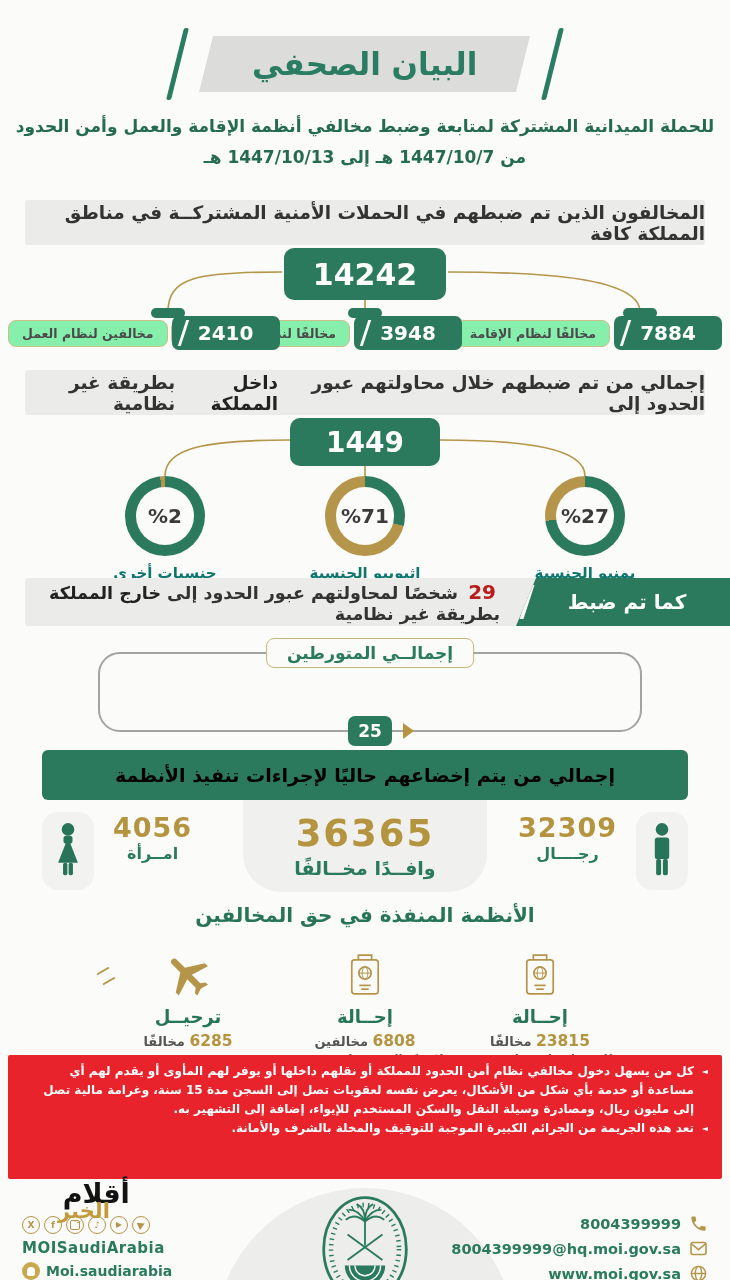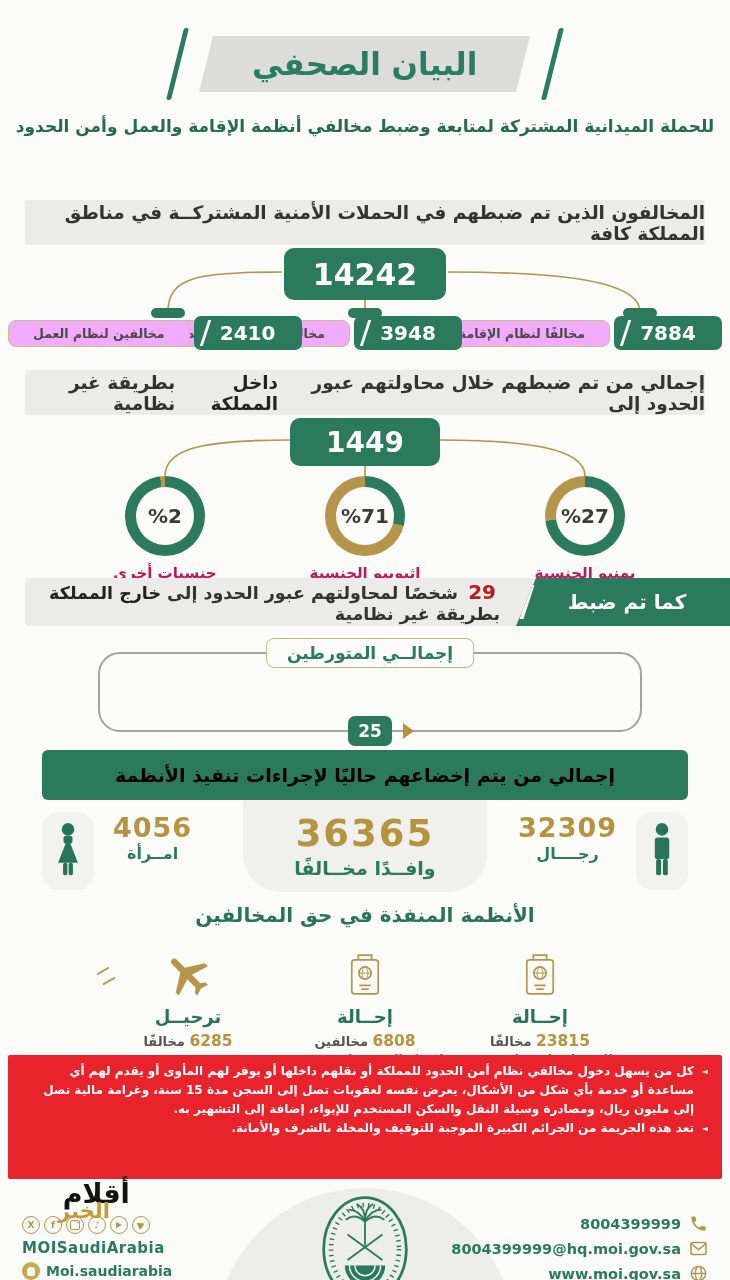--- a/index.html
+++ b/index.html
@@ -27,30 +27,30 @@
 
   svg.connect{position:absolute;left:0;pointer-events:none;}
   .pill{position:absolute;width:34px;height:10px;border-radius:5px;background:#2b7a5e;}
 
   
   .stat-row{position:absolute;top:316px;left:0;right:0;height:38px;}
   .stat-item{position:absolute;display:flex;align-items:center;gap:4px;}
   .num-box{position:relative;background:#2b7a5e;color:#fff;font-weight:800;font-size:20px;
            min-width:108px;height:34px;border-radius:7px;display:flex;align-items:center;justify-content:center;}
   .num-box .cut{position:absolute;left:10px;top:4px;width:3px;height:26px;background:#fbfbf9;transform:skewX(-18deg);}
-  .lbl-box{background:#f0abfc;border:1px solid #cdbd8a;border-radius:8px;padding:5px 24px;
+  .lbl-box{background:#86efac;border:1px solid #cdbd8a;border-radius:8px;padding:5px 13px;
            font-size:12.5px;color:#4a4a4a;font-weight:700;white-space:nowrap;}
 
   
   .donut-col{position:absolute;top:476px;width:150px;text-align:center;}
   .donut{position:relative;width:80px;height:80px;margin:0 auto;}
   .ring{position:absolute;inset:0;border-radius:50%;transform:scaleX(-1);}
   .hole{position:absolute;inset:11px;border-radius:50%;background:#fbfbf9;display:flex;align-items:center;justify-content:center;}
   .pct{font-size:20px;font-weight:900;color:#3b3b3b;}
-  .donut-lbl{margin-top:8px;color:#be185d;font-weight:800;font-size:15px;}
+  .donut-lbl{margin-top:8px;color:#0f766e;font-weight:800;font-size:15px;}
 
   
   .band3{left:25px;right:0;justify-content:flex-start;gap:16px;padding-left:10px;}
   .badge-skew{position:relative;height:48px;min-width:178px;background:#2b7a5e;color:#fff;font-weight:800;font-size:20px;
               display:flex;align-items:center;justify-content:center;
               clip-path:polygon(20px 0,100% 0,100% 100%,0 100%);padding:0 14px 0 22px;}
   .badge-skew .wslash{position:absolute;left:9px;top:7px;width:4px;height:34px;background:#fbfbf9;transform:skewX(-18deg);}
   .line3{font-size:17.5px;color:#333;font-weight:700;}
   .line3 .gold-num{color:#b91c1c;font-weight:900;font-size:20px;margin:0 4px;}
   .line3 b{font-weight:900;color:#222;}
@@ -126,20 +126,21 @@
 <div id="page">
 
   <div class="hdr">
     <div class="slash"></div>
     <div class="title-box">
       <span>البيان الصحفي</span>
     </div>
     <div class="slash"></div>
   </div>
   <div class="subtitle sub1">للحملة الميدانية المشتركة لمتابعة وضبط مخالفي أنظمة الإقامة والعمل وأمن الحدود</div>
+  <div class="subtitle sub2">من 1447/10/7 هـ إلى 1447/10/13 هـ</div>
 
   <div class="band" style="top:200px;">المخالفون الذين تم ضبطهم في الحملات الأمنية المشتركــة في مناطق المملكة كافة</div>
   <div class="total-box total1">14242</div>
   <svg class="connect" style="top:260px;" width="730" height="62">
     <path d="M365,40 L365,54" stroke="#b5954a" stroke-width="1.6" fill="none"></path>
     <path d="M448,12 C545,12 640,18 640,52" stroke="#b5954a" stroke-width="1.6" fill="none"></path>
     <path d="M282,12 C195,12 168,18 168,52" stroke="#b5954a" stroke-width="1.6" fill="none"></path>
   </svg>
   <div class="pill" style="top:308px;left:348px;"></div>
   <div class="pill" style="top:308px;left:623px;"></div>

